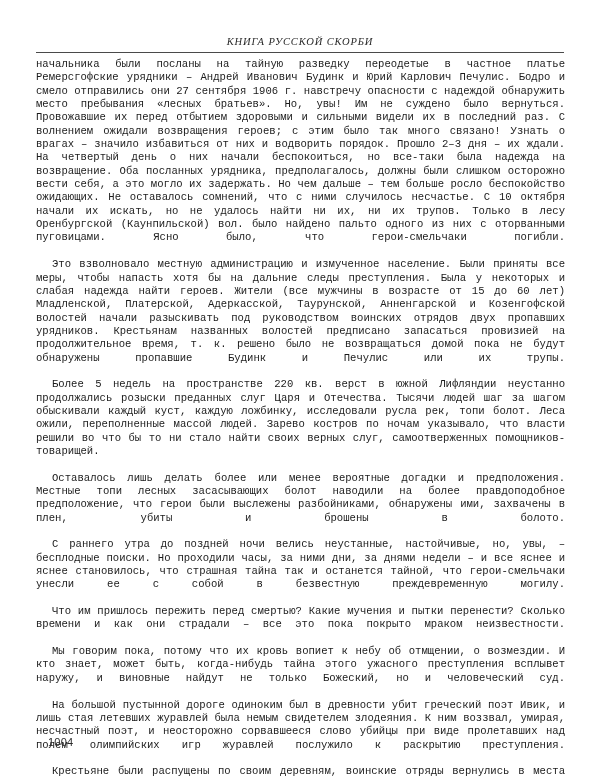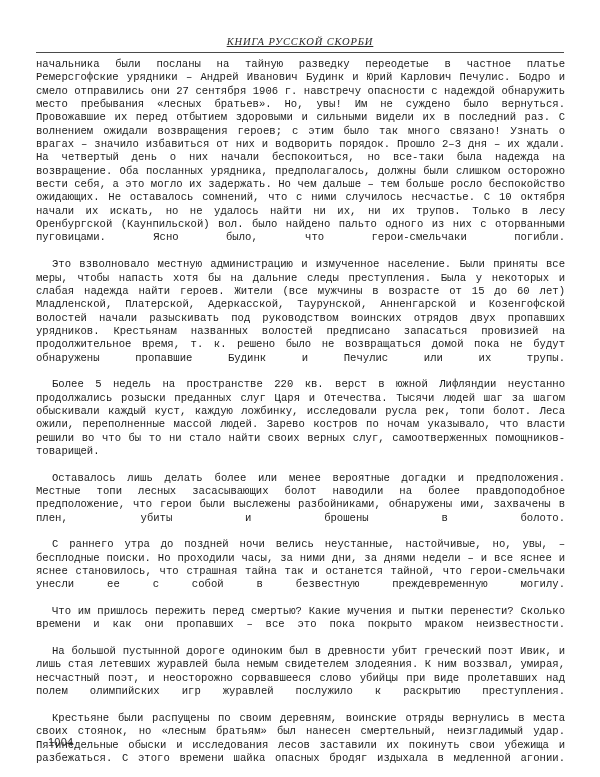--- a/index.html
+++ b/index.html
@@ -30,21 +30,20 @@
     width: 528px;
     text-align: center;
     font-family: "Liberation Serif", "DejaVu Serif", serif;
     font-style: italic;
     font-weight: 400;
     font-size: 10.5px;
     letter-spacing: 0.9px;
     color: #2a2a2a;
     line-height: 12px;
     white-space: nowrap;
-    text-decoration: underline;
   }
 
   .head-rule {
     position: absolute;
     top: 52px;
     left: 36px;
     width: 528px;
     height: 0;
     border-top: 1.6px solid #4a4a4a;
   }
@@ -101,20 +100,21 @@
   <div class="running-head">КНИГА РУССКОЙ СКОРБИ</div>
 
   <div class="head-rule"></div>
 
   <div class="text-block">
       <p class="para no-indent">начальника были посланы на тайную разведку переодетые в частное платье Ремерсгофские урядники – Андрей Иванович Будинк и Юрий Карлович Печулис. Бодро и смело отправились они 27 сентября 1906 г. навстречу опасности с надеждой обнаружить место пребывания «лесных братьев». Но, увы! Им не суждено было вернуться. Провожавшие их перед отбытием здоровыми и сильными видели их в последний раз. С волнением ожидали возвращения героев; с этим было так много связано! Узнать о врагах – значило избавиться от них и водворить порядок. Прошло 2–3 дня – их ждали. На четвертый день о них начали беспокоиться, но все-таки была надежда на возвращение. Оба посланных урядника, предполагалось, должны были слишком осторожно вести себя, а это могло их задержать. Но чем дальше – тем больше росло беспокойство ожидающих. Не оставалось сомнений, что с ними случилось несчастье. С 10 октября начали их искать, но не удалось найти ни их, ни их трупов. Только в лесу Оренбургской (Каунпильской) вол. было найдено пальто одного из них с оторванными пуговицами. Ясно было, что герои-смельчаки погибли.</p>
       <p class="para">Это взволновало местную администрацию и измученное население. Были приняты все меры, чтобы напасть хотя бы на дальние следы преступления. Была у некоторых и слабая надежда найти героев. Жители (все мужчины в возрасте от 15 до 60 лет) Младленской, Платерской, Адеркасской, Таурунской, Анненгарской и Козенгофской волостей начали разыскивать под руководством воинских отрядов двух пропавших урядников. Крестьянам названных волостей предписано запасаться провизией на продолжительное время, т. к. решено было не возвращаться домой пока не будут обнаружены пропавшие Будинк и Печулис или их трупы.</p>
       <p class="para">Более 5 недель на пространстве 220 кв. верст в южной Лифляндии неустанно продолжались розыски преданных слуг Царя и Отечества. Тысячи людей шаг за шагом обыскивали каждый куст, каждую ложбинку, исследовали русла рек, топи болот. Леса ожили, переполненные массой людей. Зарево костров по ночам указывало, что власти решили во что бы то ни стало найти своих верных слуг, самоотверженных помощников-товарищей.</p>
       <p class="para">Оставалось лишь делать более или менее вероятные догадки и предположения. Местные топи лесных засасывающих болот наводили на более правдоподобное предположение, что герои были выслежены разбойниками, обнаружены ими, захвачены в плен, убиты и брошены в болото.</p>
       <p class="para">С раннего утра до поздней ночи велись неустанные, настойчивые, но, увы, – бесплодные поиски. Но проходили часы, за ними дни, за днями недели – и все яснее и яснее становилось, что страшная тайна так и останется тайной, что герои-смельчаки унесли ее с собой в безвестную преждевременную могилу.</p>
-      <p class="para">Что им пришлось пережить перед смертью? Какие мучения и пытки перенести? Сколько времени и как они пропавших – все это пока покрыто мраком неизвестности.</p>
+      <p class="para">Что им пришлось пережить перед смертью? Какие мучения и пытки перенести? Сколько времени и как они страдали – все это пока покрыто мраком неизвестности.</p>
+      <p class="para">Мы говорим пока, потому что их кровь вопиет к небу об отмщении, о возмездии. И кто знает, может быть, когда-нибудь тайна этого ужасного преступления всплывет наружу, и виновные найдут не только Божеский, но и человеческий суд.</p>
       <p class="para">На большой пустынной дороге одиноким был в древности убит греческий поэт Ивик, и лишь стая летевших журавлей была немым свидетелем злодеяния. К ним воззвал, умирая, несчастный поэт, и неосторожно сорвавшееся слово убийцы при виде пролетавших над полем олимпийских игр журавлей послужило к раскрытию преступления.</p>
       <p class="para">Крестьяне были распущены по своим деревням, воинские отряды вернулись в места своих стоянок, но «лесным братьям» был нанесен смертельный, неизгладимый удар. Пятинедельные обыски и исследования лесов заставили их покинуть свои убежища и разбежаться. С этого времени шайка опасных бродяг издыхала в медленной агонии.</p>
     </div>
 
   <div class="folio">1004</div>
 
 </div>
 
 </body></html>

